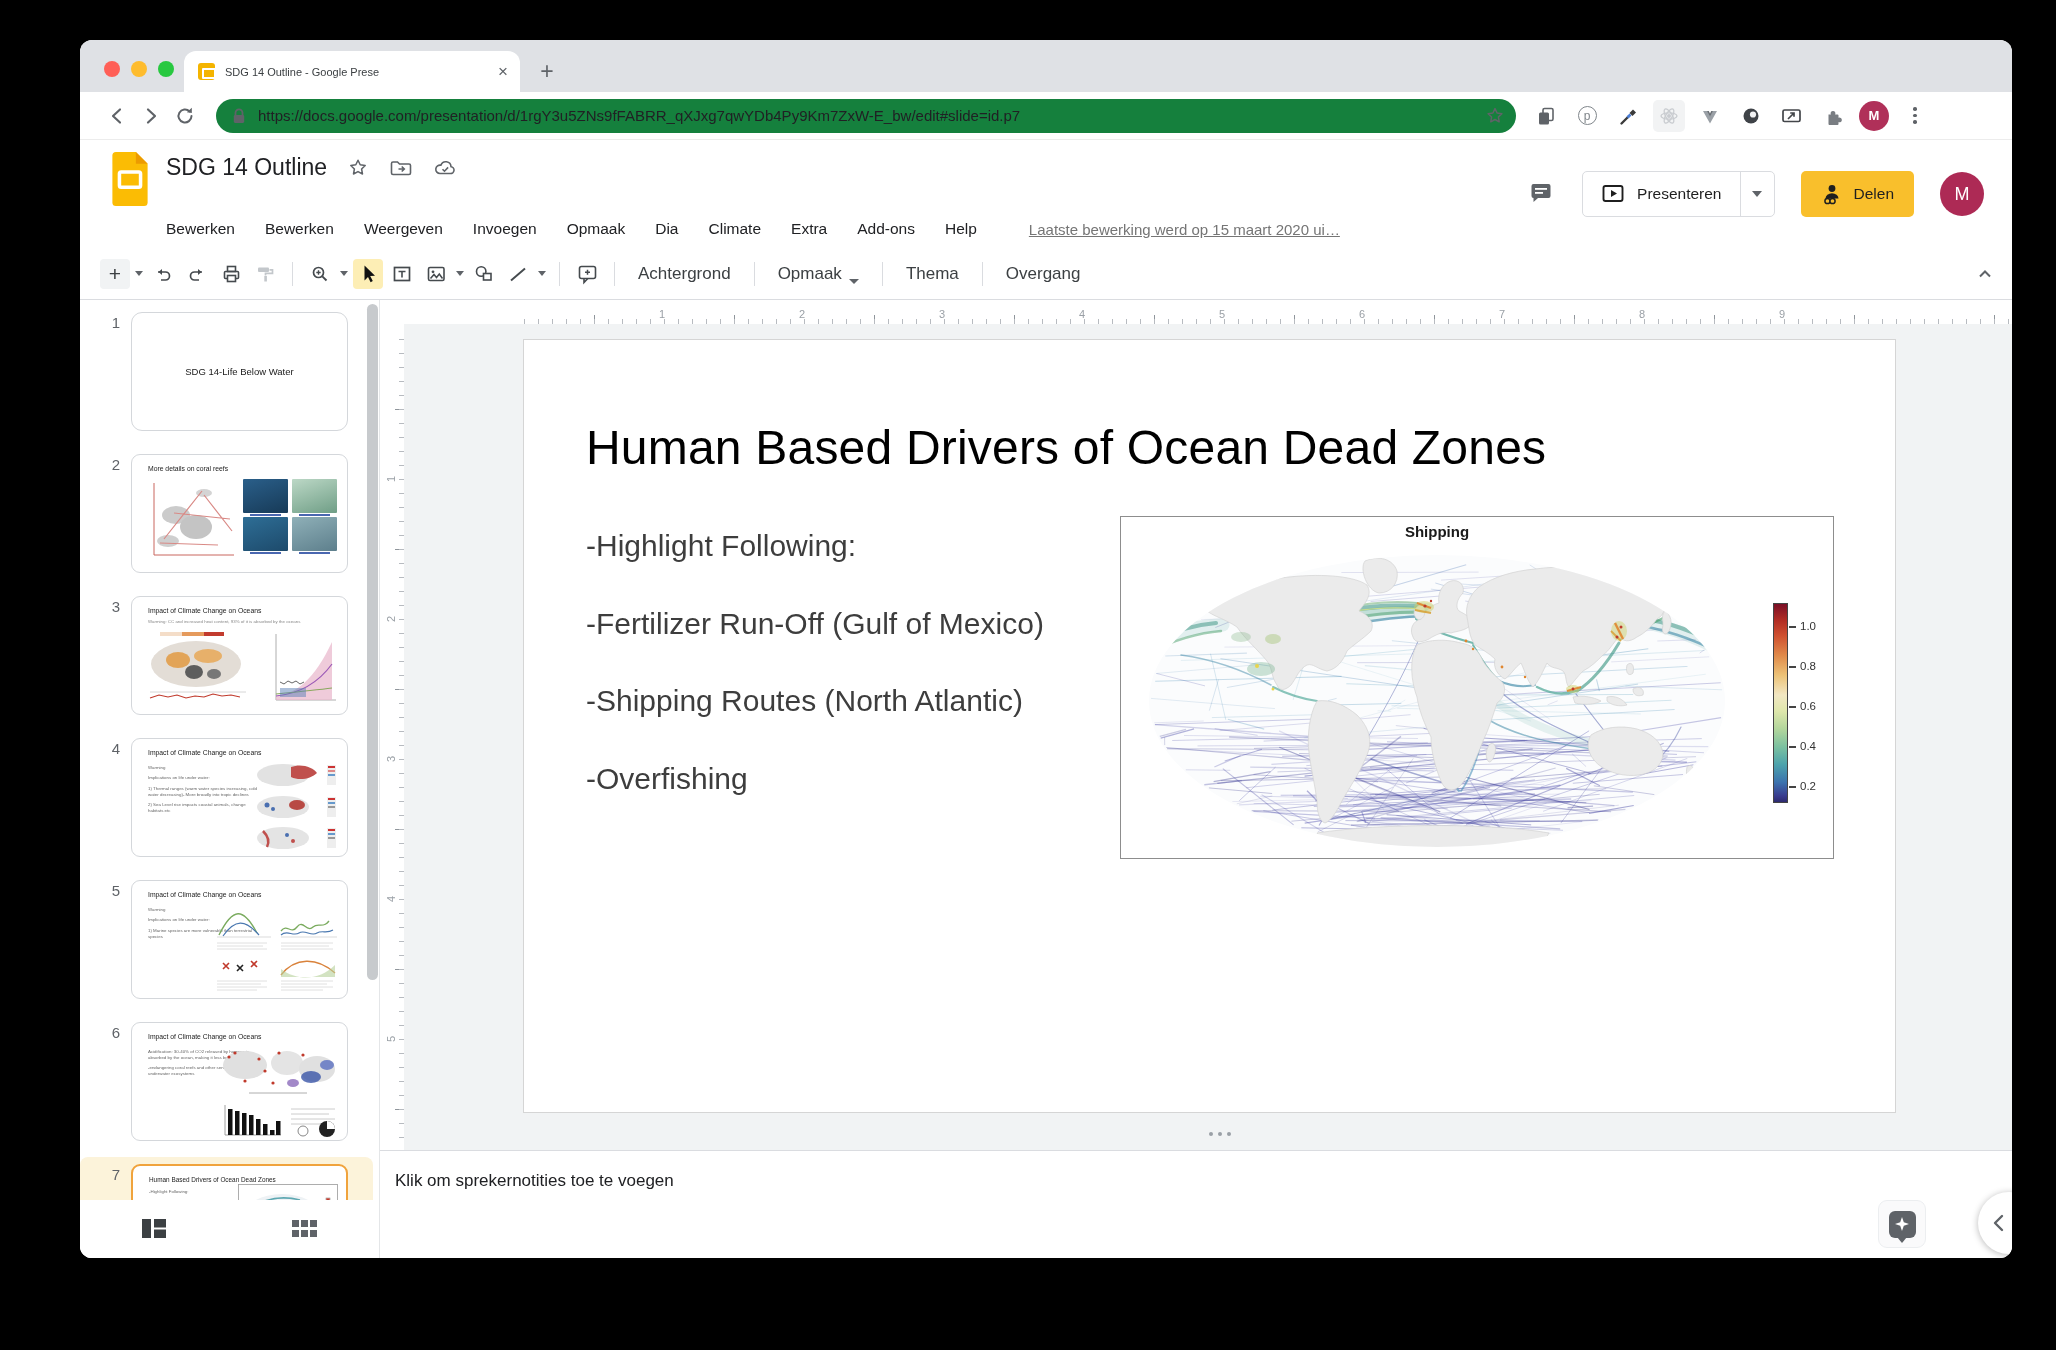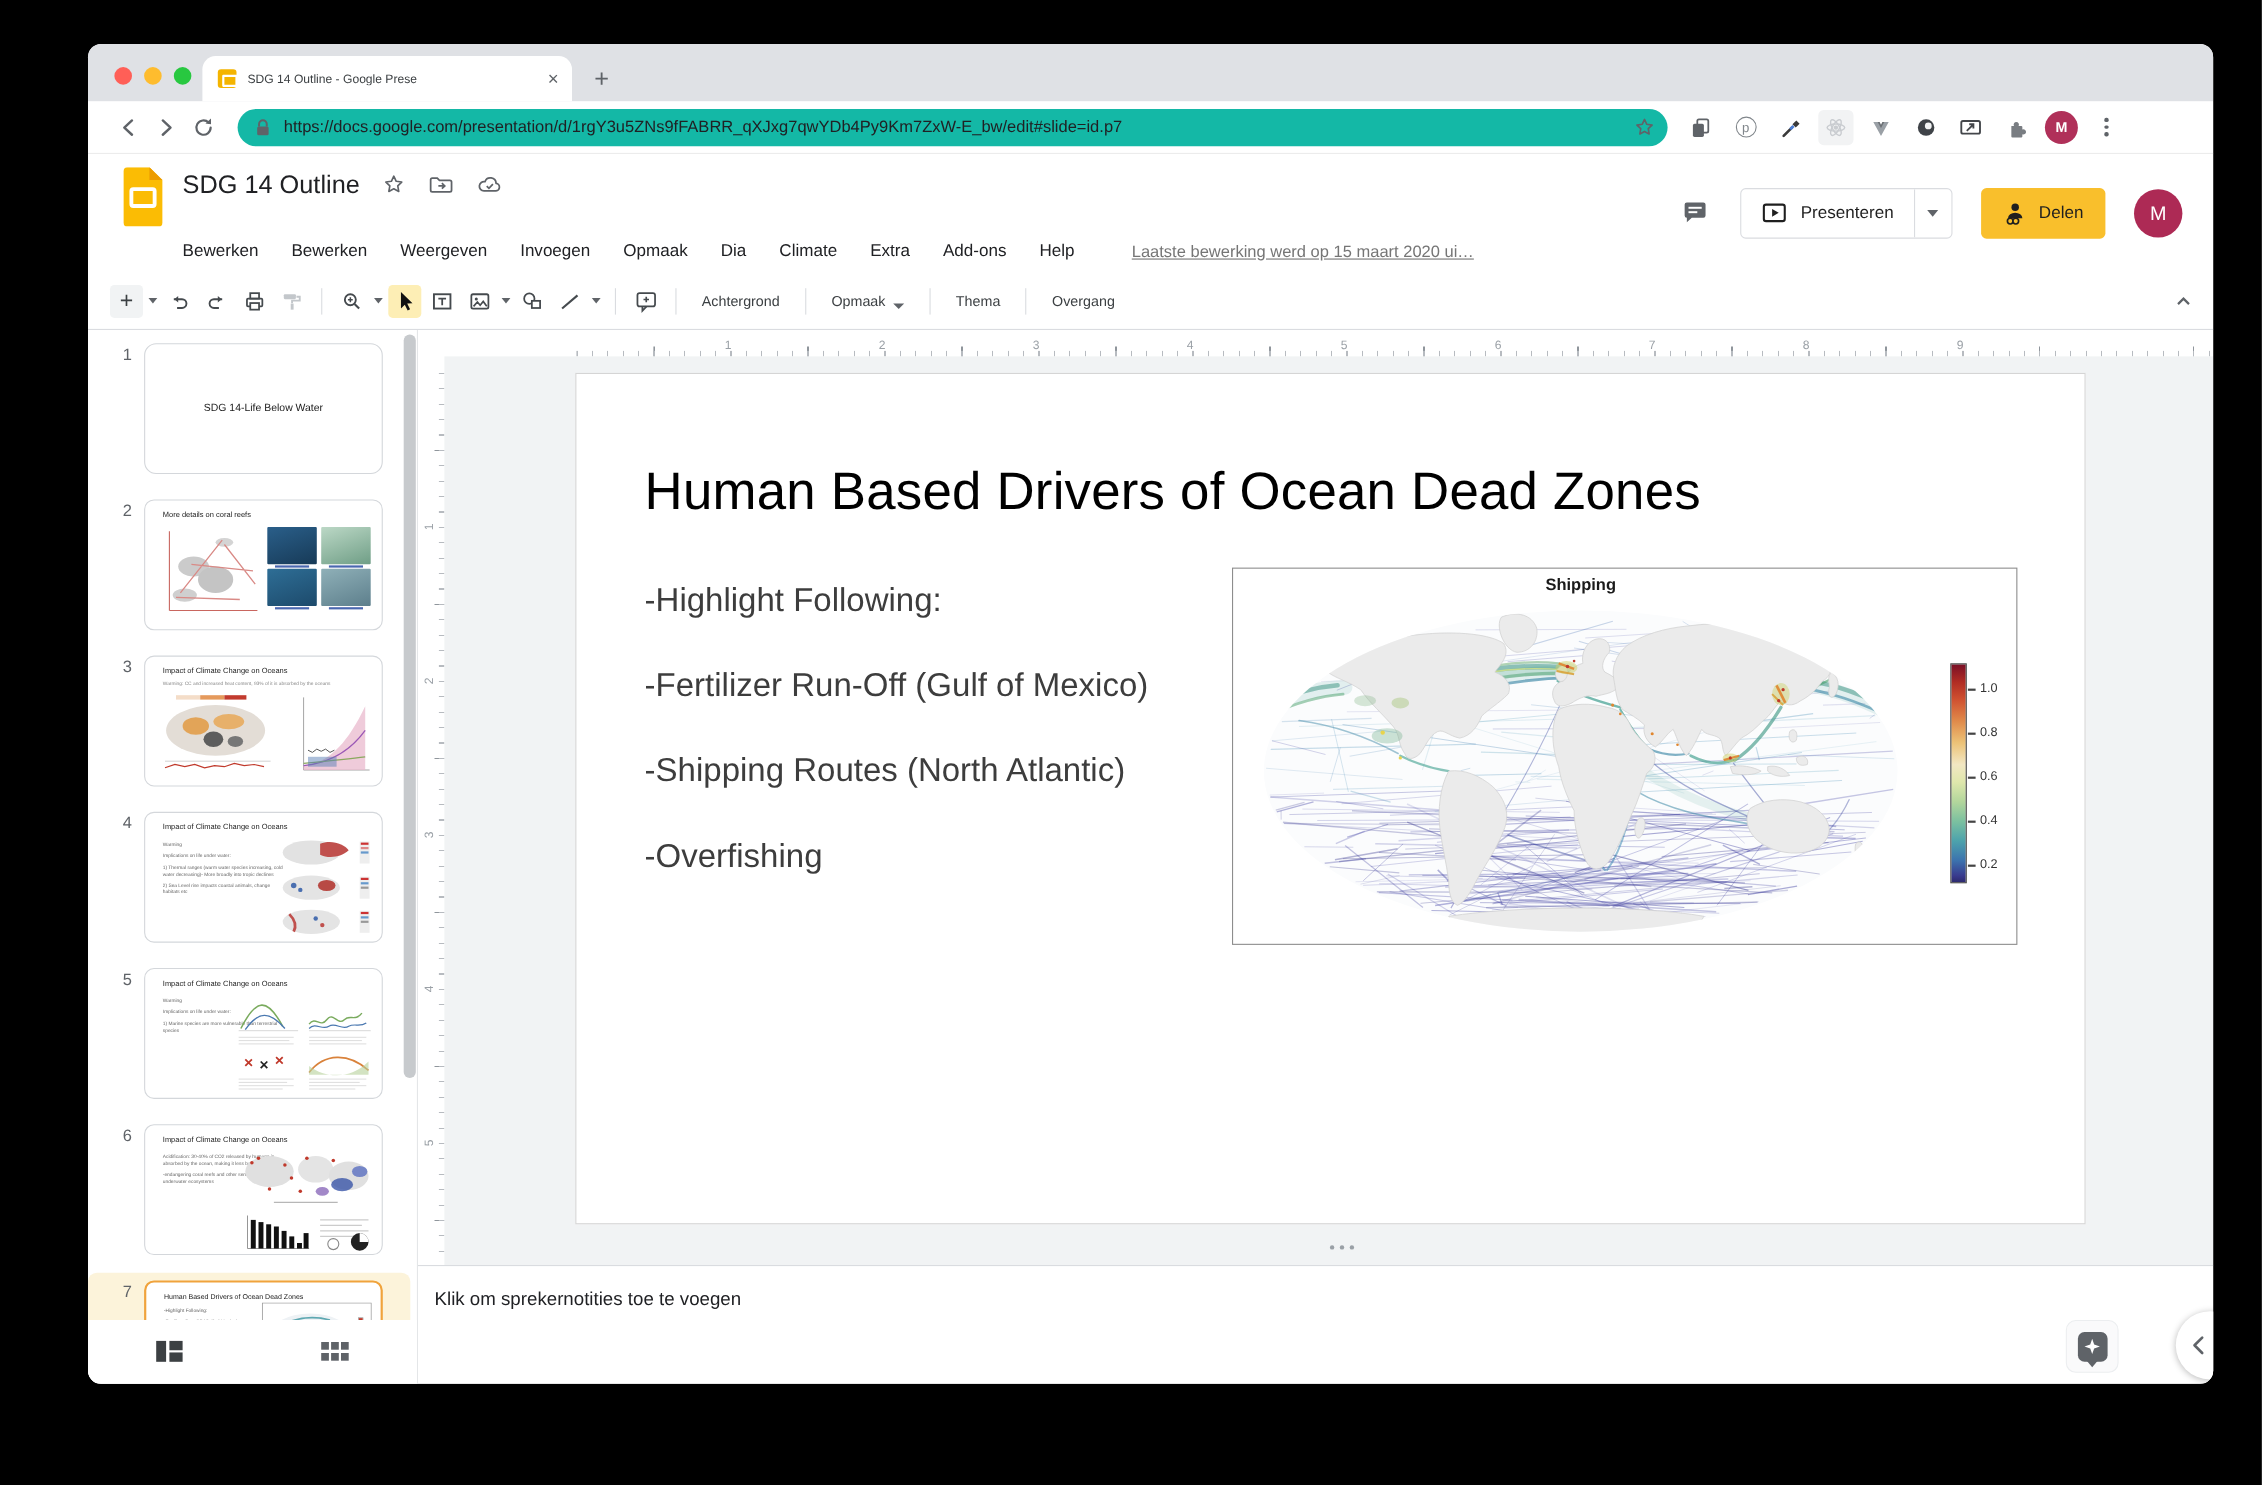--- a/index.html
+++ b/index.html
@@ -18,21 +18,21 @@
          border-radius:12px 12px 0 0; display:flex; align-items:center; padding:0 12px 0 14px; }
   .tab-title { font-size:11px; color:#3c4043; white-space:nowrap; overflow:hidden; flex:1;
                -webkit-mask-image:linear-gradient(to right,#000 85%,transparent); }
   .favicon { width:17px; height:17px; flex:none; margin-right:10px; background:#f4b400; border-radius:3px; position:relative; }
   .favicon::after { content:""; position:absolute; left:3.5px; top:5px; width:10px; height:7px; border:2px solid #fff; border-radius:1px; }
   .tab-close { font-size:17px; color:#5f6368; margin-left:8px; line-height:1; }
   .newtab { position:absolute; left:452px; bottom:6px; width:30px; height:30px; display:flex;
             align-items:center; justify-content:center; font-size:23px; color:#5f6368; }
   .urlrow { height:48px; background:#fff; flex:none; display:flex; align-items:center; padding:0 18px 0 20px; border-bottom:1px solid #ececec; }
   .navic { width:34px; height:34px; display:flex; align-items:center; justify-content:center; flex:none; }
-  .omnibox { height:34px; flex:none; width:1300px; margin-left:14px; background:#14b8a6; border-radius:17px;
+  .omnibox { height:34px; flex:none; width:1300px; margin-left:14px; background:#15803d; border-radius:17px;
              display:flex; align-items:center; padding:0 10px 0 14px; }
   .urltext { font-size:15px; color:#202124; margin-left:10px; flex:1; white-space:nowrap; overflow:hidden; }
   .exts { display:flex; align-items:center; gap:9px; margin-left:14px; }
   .extic { width:32px; height:32px; display:flex; align-items:center; justify-content:center; flex:none; }
   .pcircle { width:19px; height:19px; border:1.7px solid #80868b; border-radius:50%; color:#80868b;
              font-size:12px; display:flex; align-items:center; justify-content:center; }
   .bavatar { width:30px; height:30px; border-radius:50%; background:#b03059; color:#fff; font-size:13px;
              font-weight:bold; display:flex; align-items:center; justify-content:center; }
   .vdots { display:flex; flex-direction:column; gap:3px; }
   .vdots i { width:3.5px; height:3.5px; border-radius:50%; background:#5f6368; display:block; }
@@ -60,21 +60,21 @@
 
   
   .tbar { height:52px; flex:none; background:#fff; border-bottom:1px solid #dadce0; display:flex;
           align-items:center; padding:0 18px; position:relative; }
   .tico { width:30px; height:30px; border-radius:4px; display:flex; align-items:center; justify-content:center; flex:none; margin:0 2px; }
   .tico.active { background:#fdeeb5; }
   .tico.withbg { background:#f1f3f4; }
   .tcaret { width:14px; display:flex; align-items:center; justify-content:center; }
   .tcaret i { width:0;height:0;border-left:4px solid transparent;border-right:4px solid transparent;border-top:5px solid #5f6368; }
   .tsep { width:1px; height:24px; background:#dadce0; margin:0 10px; flex:none; }
-  .tbtn { font-size:13px; color:#3c4043; padding:0 13px; display:flex; align-items:flex-end; gap:7px; white-space:nowrap; }
+  .tbtn { font-size:17px; color:#3c4043; padding:0 13px; display:flex; align-items:flex-end; gap:7px; white-space:nowrap; }
   .tbar-collapse { position:absolute; right:16px; top:50%; transform:translateY(-50%); }
 
   
   .content { flex:1; display:flex; min-height:0; }
   .panel { width:300px; flex:none; background:#fff; border-right:1px solid #e4e6e8; position:relative; }
   .rows { height:calc(100% - 58px); overflow:hidden; padding-top:12px; }
   .srow { position:relative; display:flex; margin-bottom:23px; padding-left:14px; }
   .snum { width:26px; text-align:right; margin-right:11px; font-size:15px; color:#5f6368; padding-top:2px; flex:none; position:relative; z-index:2; }
   .sthumb { width:217px; height:119px; background:#fff; border:1.6px solid #d4d7db; border-radius:9px;
             position:relative; overflow:hidden; flex:none; z-index:2; }

